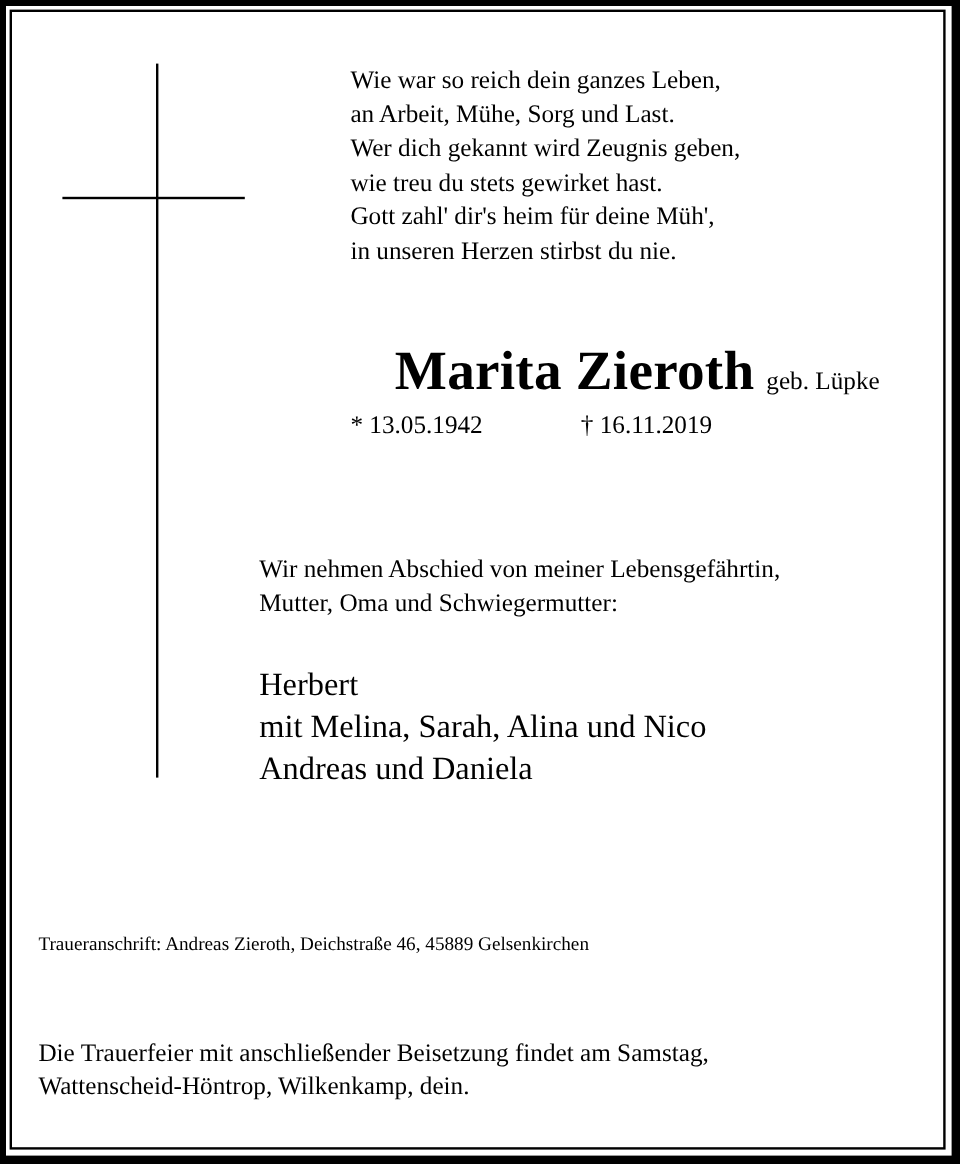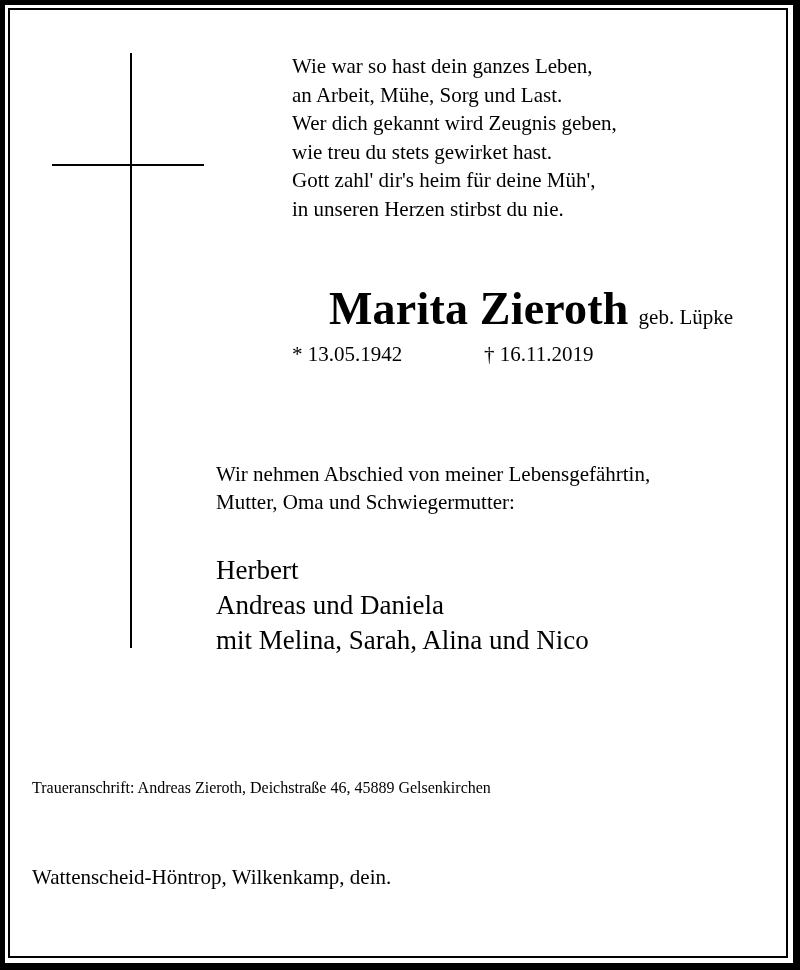--- a/index.html
+++ b/index.html
@@ -43,30 +43,30 @@
 <body>
 
 <div class="frame-outer"></div>
 <div class="frame-inner"></div>
 
 <div>
   <div class="cross-v"></div>
   <div class="cross-h"></div>
 </div>
 
-<div class="poem"><div>Wie war so hast dein ganzes Leben,</div><div>an Arbeit, Mühe, Sorg und Last.</div><div>Wer dich gekannt wird Zeugnis geben,</div><div>wie treu du stets gewirket hast.</div><div>Gott zahl' dir's heim für deine Müh',</div><div>in unseren Herzen stirbst du nie.</div></div>
+<div class="poem"><div>Wie war so reich dein ganzes Leben,</div><div>an Arbeit, Mühe, Sorg und Last.</div><div>Wer dich gekannt wird Zeugnis geben,</div><div>wie treu du stets gewirket hast.</div><div>Gott zahl' dir's heim für deine Müh',</div><div>in unseren Herzen stirbst du nie.</div></div>
 
 <div class="name-row">
   <span class="name">Marita Zieroth</span><span class="maiden">geb. Lüpke</span>
 </div>
 
 <div class="dates">
   <span>* 13.05.1942</span>
   <span class="death">† 16.11.2019</span>
 </div>
 
 <div class="farewell"><div>Wir nehmen Abschied von meiner Lebensgefährtin,</div><div>Mutter, Oma und Schwiegermutter:</div></div>
 
-<div class="family"><div>Herbert</div><div>Andreas und Daniela</div><div>mit Melina, Sarah, Alina und Nico</div></div>
+<div class="family"><div>Herbert</div><div>mit Melina, Sarah, Alina und Nico</div><div>Andreas und Daniela</div></div>
 
 <div class="address">Traueranschrift: Andreas Zieroth, Deichstraße 46, 45889 Gelsenkirchen</div>
 
-<div class="ceremony"><div>Wattenscheid-Höntrop, Wilkenkamp, dein.</div></div>
+<div class="ceremony"><div>Die Trauerfeier mit anschließender Beisetzung findet am Samstag,</div><div>Wattenscheid-Höntrop, Wilkenkamp, dein.</div></div>
 
 </body></html>

